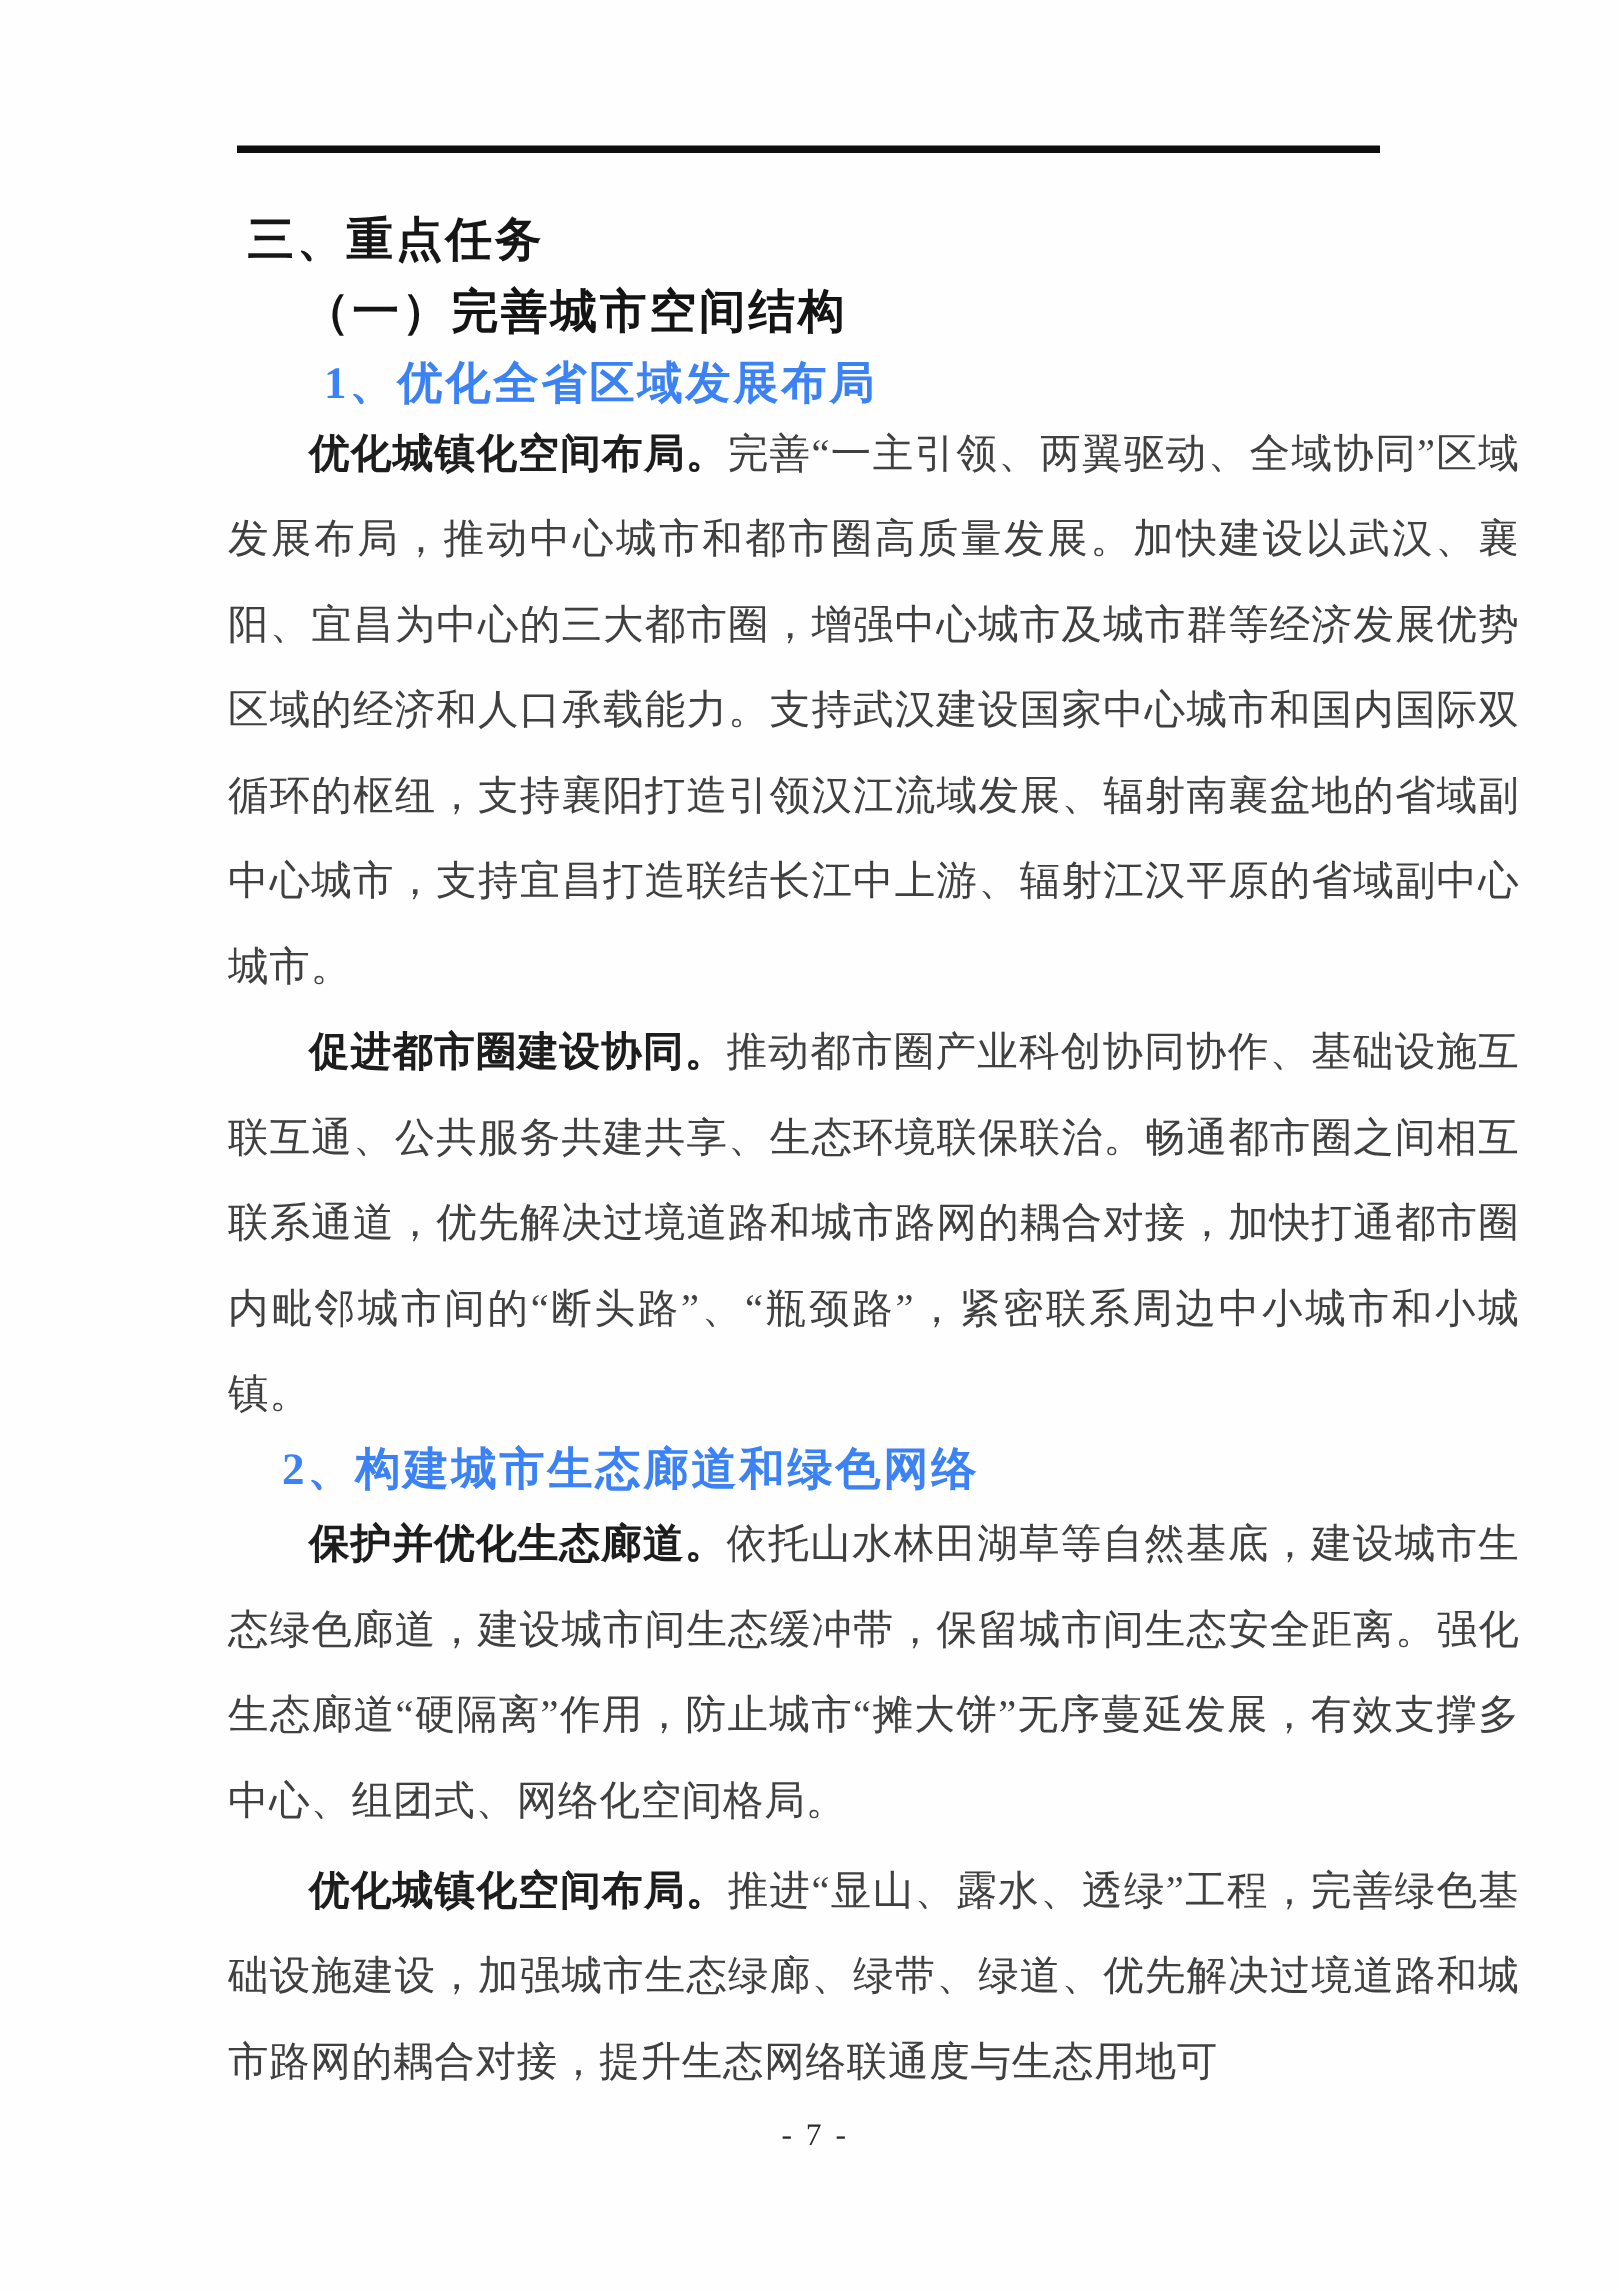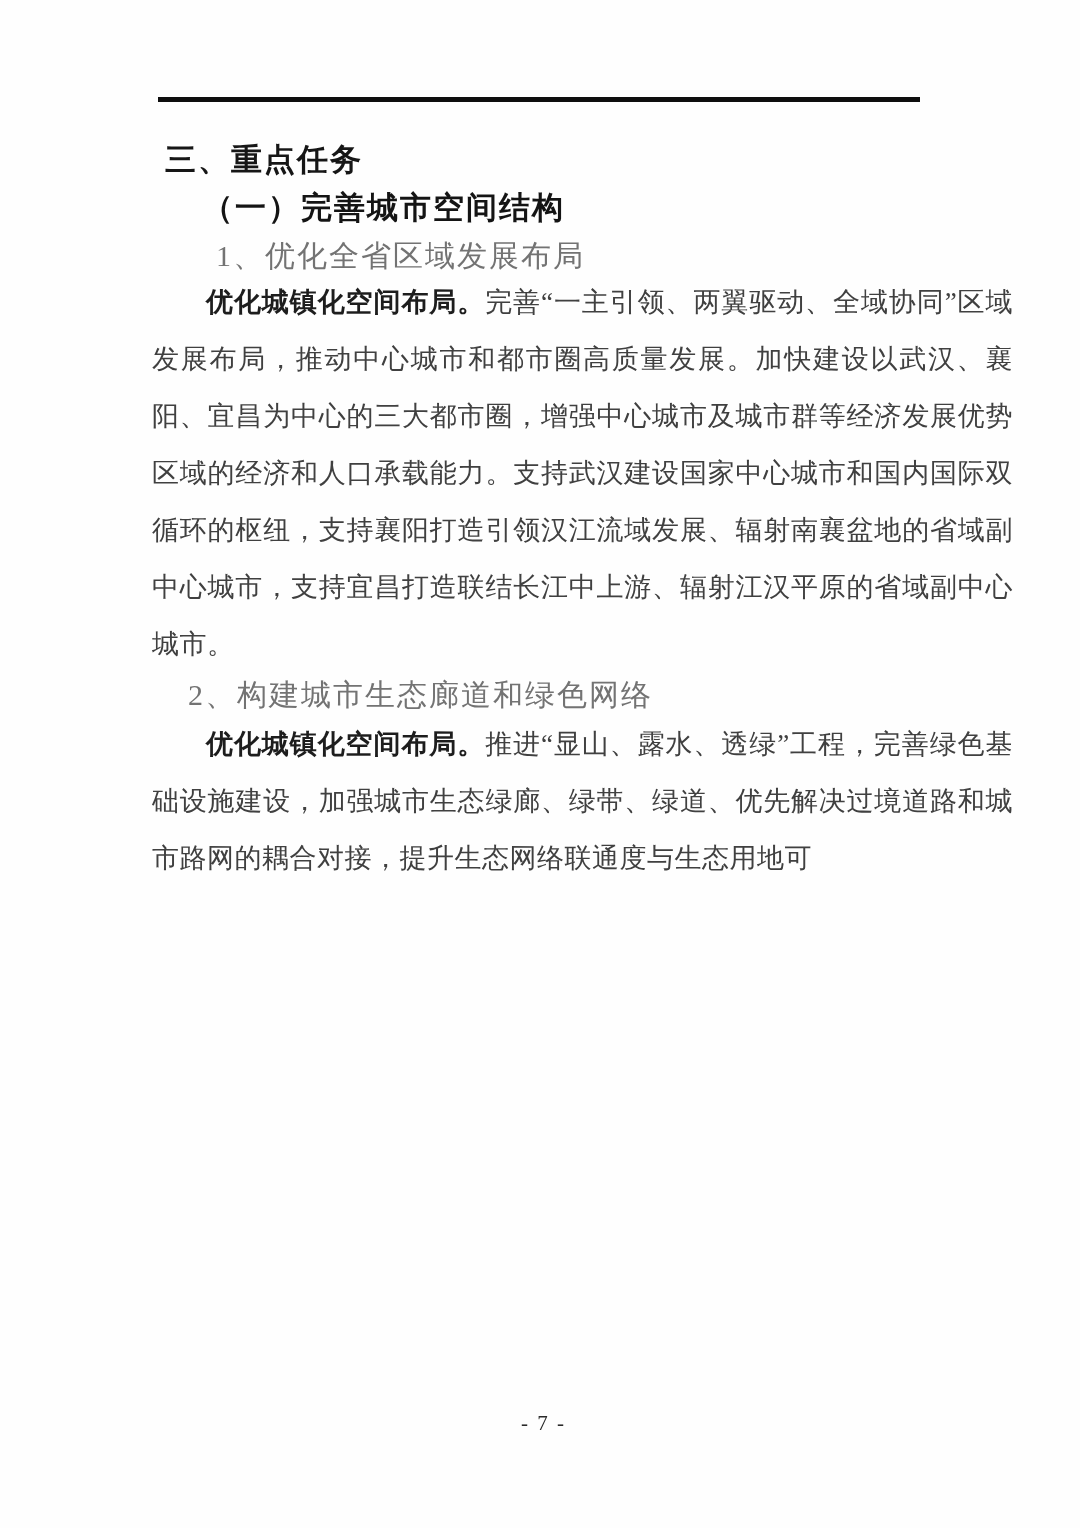--- a/index.html
+++ b/index.html
@@ -40,22 +40,22 @@
     font-size: 31px;
     line-height: 36px;
     font-weight: 700;
     color: #141414;
     letter-spacing: 2px;
   }
   .sub-title {
     margin: 9px 0 0 64px;
     font-size: 30px;
     line-height: 36px;
-    font-weight: 400;
-    color: #737373;
+    font-weight: 700;
+    color: #3b82f6;
     letter-spacing: 2px;
   }
   .sub-title.second {
     margin-top: 4px;
     margin-left: 36px;
   }
   .para {
     margin: 0;
     font-size: 27px;
     line-height: 57px;
@@ -95,21 +95,23 @@
   <div class="header-rule"></div>
 
   <h1 class="chapter-title">三、重点任务</h1>
 
   <h2 class="section-title">（一）完善城市空间结构</h2>
 
   <h3 class="sub-title">1、优化全省区域发展布局</h3>
 
   <p class="para para-1"><span class="lead">优化城镇化空间布局。</span><span>完善“一主引领、两翼驱动、全域协同”区域发展布局，推动中心城市和都市圈高质量发展。加快建设以武汉、襄阳、宜昌为中心的三大都市圈，增强中心城市及城市群等经济发展优势区域的经济和人口承载能力。支持武汉建设国家中心城市和国内国际双循环的枢纽，支持襄阳打造引领汉江流域发展、辐射南襄盆地的省域副中心城市，支持宜昌打造联结长江中上游、辐射江汉平原的省域副中心城市。</span></p>
 
+  <p class="para para-2"><span class="lead">促进都市圈建设协同。</span><span>推动都市圈产业科创协同协作、基础设施互联互通、公共服务共建共享、生态环境联保联治。畅通都市圈之间相互联系通道，优先解决过境道路和城市路网的耦合对接，加快打通都市圈内毗邻城市间的“断头路”、“瓶颈路”，紧密联系周边中小城市和小城镇。</span></p>
 
   <h3 class="sub-title second">2、构建城市生态廊道和绿色网络</h3>
 
+  <p class="para para-3"><span class="lead">保护并优化生态廊道。</span><span>依托山水林田湖草等自然基底，建设城市生态绿色廊道，建设城市间生态缓冲带，保留城市间生态安全距离。强化生态廊道“硬隔离”作用，防止城市“摊大饼”无序蔓延发展，有效支撑多中心、组团式、网络化空间格局。</span></p>
 
   <p class="para para-4"><span class="lead">优化城镇化空间布局。</span><span>推进“显山、露水、透绿”工程，完善绿色基础设施建设，加强城市生态绿廊、绿带、绿道、优先解决过境道路和城市路网的耦合对接，提升生态网络联通度与生态用地可</span></p>
 
   <div class="page-number">- 7 -</div>
 
 </div>
 
 </body></html>

